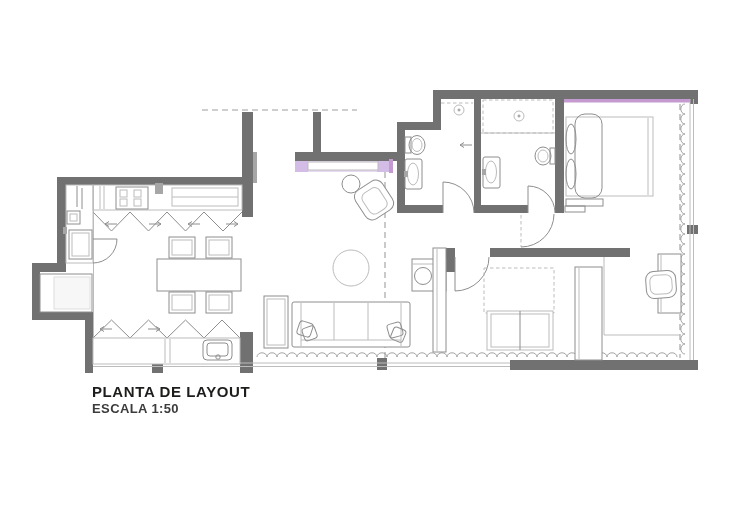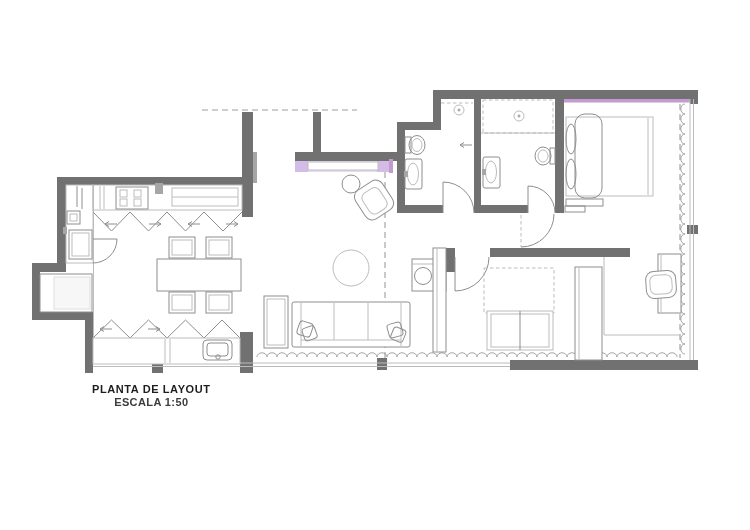--- a/index.html
+++ b/index.html
@@ -5,22 +5,22 @@
   :root{
     --wall:#717171; --wall_light:#a6a6a6; --line:#bcbcbc; --line_dark:#8e8e8e;
     --accent_lilac:#e7dbf1; --accent_lilac_dark:#d3bce6; --accent_violet:#c49ad1;
     --text:#1d1d1b; --background:#ffffff;
   }
   html,body{margin:0;padding:0;background:#fff;}
   .canvas{position:relative;width:750px;height:530px;background:var(--background);
     font-family:"Liberation Sans", sans-serif;overflow:hidden;}
   .plan-svg{position:absolute;left:0;top:0;}
   .titleblock{position:absolute;left:92px;top:383px;color:var(--text);}
-  .titleblock h1{margin:0;font-size:11px;font-weight:700;letter-spacing:.6px;color:var(--text);}
-  .titleblock h2{margin:1px 0 0 0;font-size:11px;font-weight:700;letter-spacing:.4px;color:#3c3c3c;text-align:center;}
+  .titleblock h1{margin:0;font-size:15px;font-weight:700;letter-spacing:.6px;color:var(--text);}
+  .titleblock h2{margin:1px 0 0 0;font-size:13px;font-weight:700;letter-spacing:.4px;color:#3c3c3c;}
   .wall{fill:var(--wall);}
   .wallL{fill:var(--wall_light);}
   .ln{stroke:var(--line);fill:none;stroke-width:1;}
   .lnf{stroke:var(--line);fill:#fff;stroke-width:1;}
   .dk{stroke:var(--line_dark);fill:none;stroke-width:1;}
   .dkf{stroke:var(--line_dark);fill:#fff;stroke-width:1;}
   .dash{stroke:#9e9e9e;stroke-dasharray:6 4;fill:none;stroke-width:1.1;}
   .dash2{stroke:var(--line);stroke-dasharray:3.5 2.5;fill:none;stroke-width:1;}
   .curt{stroke:#9a9a9a;fill:none;stroke-width:.9;}
   .lilac{fill:var(--accent_lilac);}

